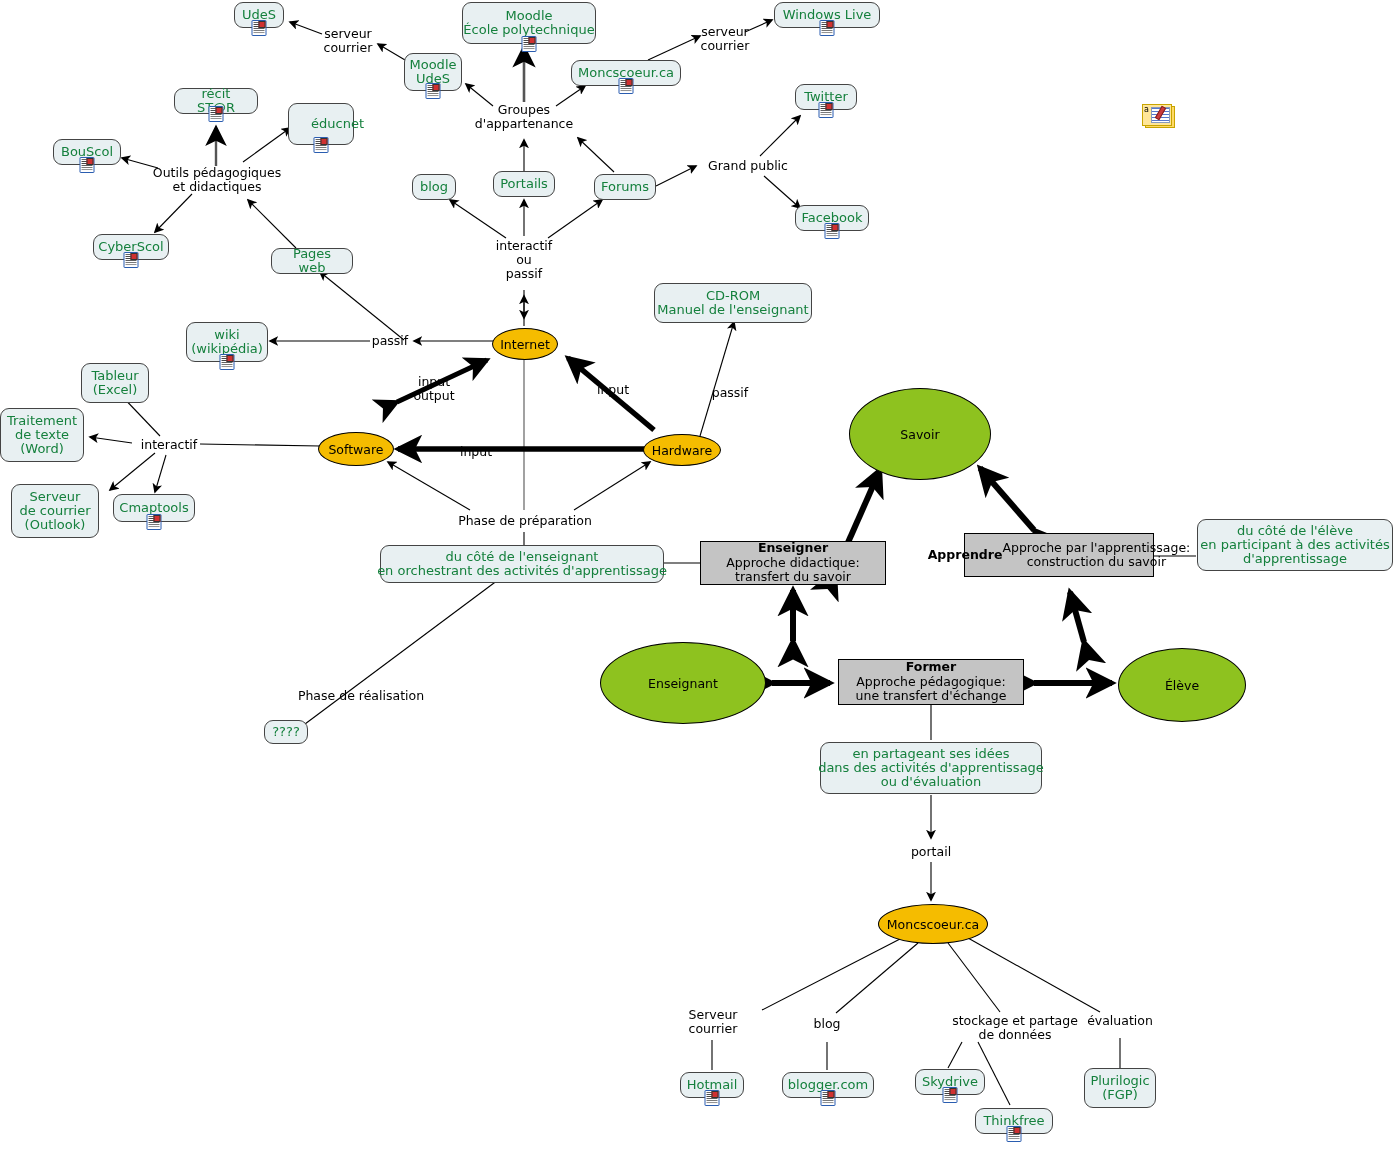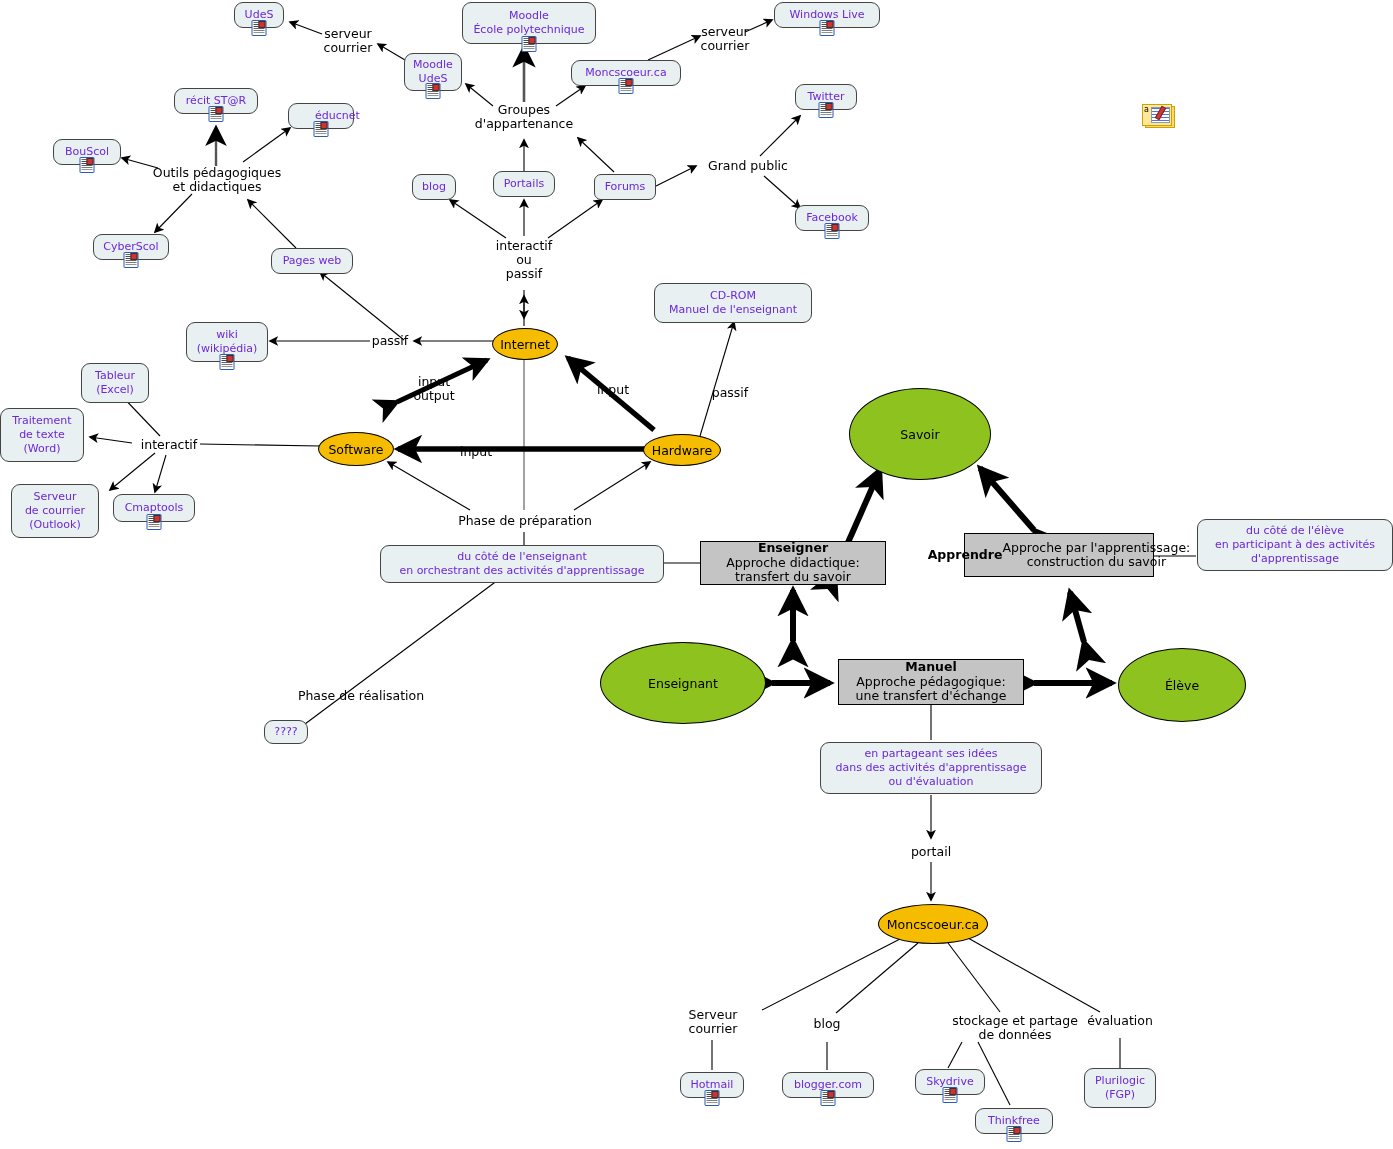--- a/index.html
+++ b/index.html
@@ -2,22 +2,22 @@
 <html><head>
 <meta charset="utf-8">
 <style>
   html,body{margin:0;padding:0;background:#ffffff;}
   body{font-family:"DejaVu Sans","Liberation Sans",sans-serif;}
   #canvas{position:relative;width:1393px;height:1149px;background:#fff;overflow:hidden;}
   svg.edges{position:absolute;left:0;top:0;width:1393px;height:1149px;pointer-events:none;}
 
   
   .node{position:absolute;box-sizing:border-box;display:flex;align-items:center;justify-content:center;text-align:center;}
-  .box{background:#e8f0f2;border:1px solid #444;border-radius:9px;color:#6d28d9;
-       font-size:11px;line-height:14px;padding:4px 7px;}
+  .box{background:#e8f0f2;border:1px solid #444;border-radius:9px;color:#15803d;
+       font-size:13px;line-height:14px;padding:4px 7px;}
   .grey{background:#c4c4c4;border:1px solid #000;border-radius:0;font-size:12.5px;line-height:14.5px;padding:3px 6px;}
   .grey b{font-weight:bold;}
   .ell-yellow{background:#f5bc00;border:1.5px solid #000;border-radius:50%;font-size:12.5px;color:#000;}
   .ell-green{background:#8ec21f;border:1.5px solid #000;border-radius:50%;font-size:12.5px;color:#000;}
 
   
   .resicon{position:absolute;left:50%;transform:translateX(-50%);bottom:-9px;width:15px;height:16px;
            border:1.5px solid #2a5db0;background:#ffffff;border-radius:1px;box-sizing:border-box;}
   .resicon i{position:absolute;left:1px;top:1px;width:11px;height:12px;background:
       linear-gradient(to bottom,#3a3a3a 0 1px,transparent 1px 2px) repeat-y;
@@ -208,21 +208,21 @@
   </div>
 
   <div class="node box" style="left:174px;top:88px;width:84px;height:26px;">
     <span>récit ST@R</span>
     <span class="resicon">
         <i></i>
         <em></em>
       </span>
   </div>
 
-  <div class="node box" style="left:288px;top:103px;width:66px;height:26px;padding-left:40px;">
+  <div class="node box" style="left:288px;top:103px;width:66px;height:42px;padding-left:40px;">
     <span>éducnet</span>
     <span class="resicon">
         <i></i>
         <em></em>
       </span>
   </div>
 
   <div class="node box" style="left:795px;top:84px;width:62px;height:26px;">
     <span>Twitter</span>
     <span class="resicon">
@@ -260,21 +260,21 @@
   </div>
 
   <div class="node box" style="left:412px;top:174px;width:44px;height:26px;">
     <span>blog</span>
   </div>
 
   <div class="node box" style="left:493px;top:171px;width:62px;height:26px;">
     <span>Portails</span>
   </div>
 
-  <div class="node box" style="left:594px;top:174px;width:62px;height:26px;border-radius:7px;">
+  <div class="node box" style="left:594px;top:174px;width:62px;height:26px;">
     <span>Forums</span>
   </div>
 
   <div class="node box" style="left:186px;top:322px;width:82px;height:40px;white-space:pre;">
     <span>wiki
 (wikipédia)</span>
     <span class="resicon"><i></i><em></em></span>
   </div>
 
   <div class="node box" style="left:654px;top:283px;width:158px;height:40px;white-space:pre;">
@@ -348,21 +348,21 @@
 transfert du savoir</span>
   </div>
 
   <div class="node grey" style="left:964px;top:533px;width:190px;height:44px;flex-direction:row;">
     <b>Apprendre</b>
     <span style="white-space:pre;">Approche par l'apprentissage:
 construction du savoir</span>
   </div>
 
   <div class="node grey" style="left:838px;top:659px;width:186px;height:46px;flex-direction:column;">
-    <b>Manuel</b>
+    <b>Former</b>
     <span style="white-space:pre;">Approche pédagogique:
 une transfert d'échange</span>
   </div>
 
   <div class="node box" style="left:820px;top:742px;width:222px;height:52px;white-space:pre;">
     <span>en partageant ses idées
 dans des activités d'apprentissage
 ou d'évaluation</span>
   </div>
 

